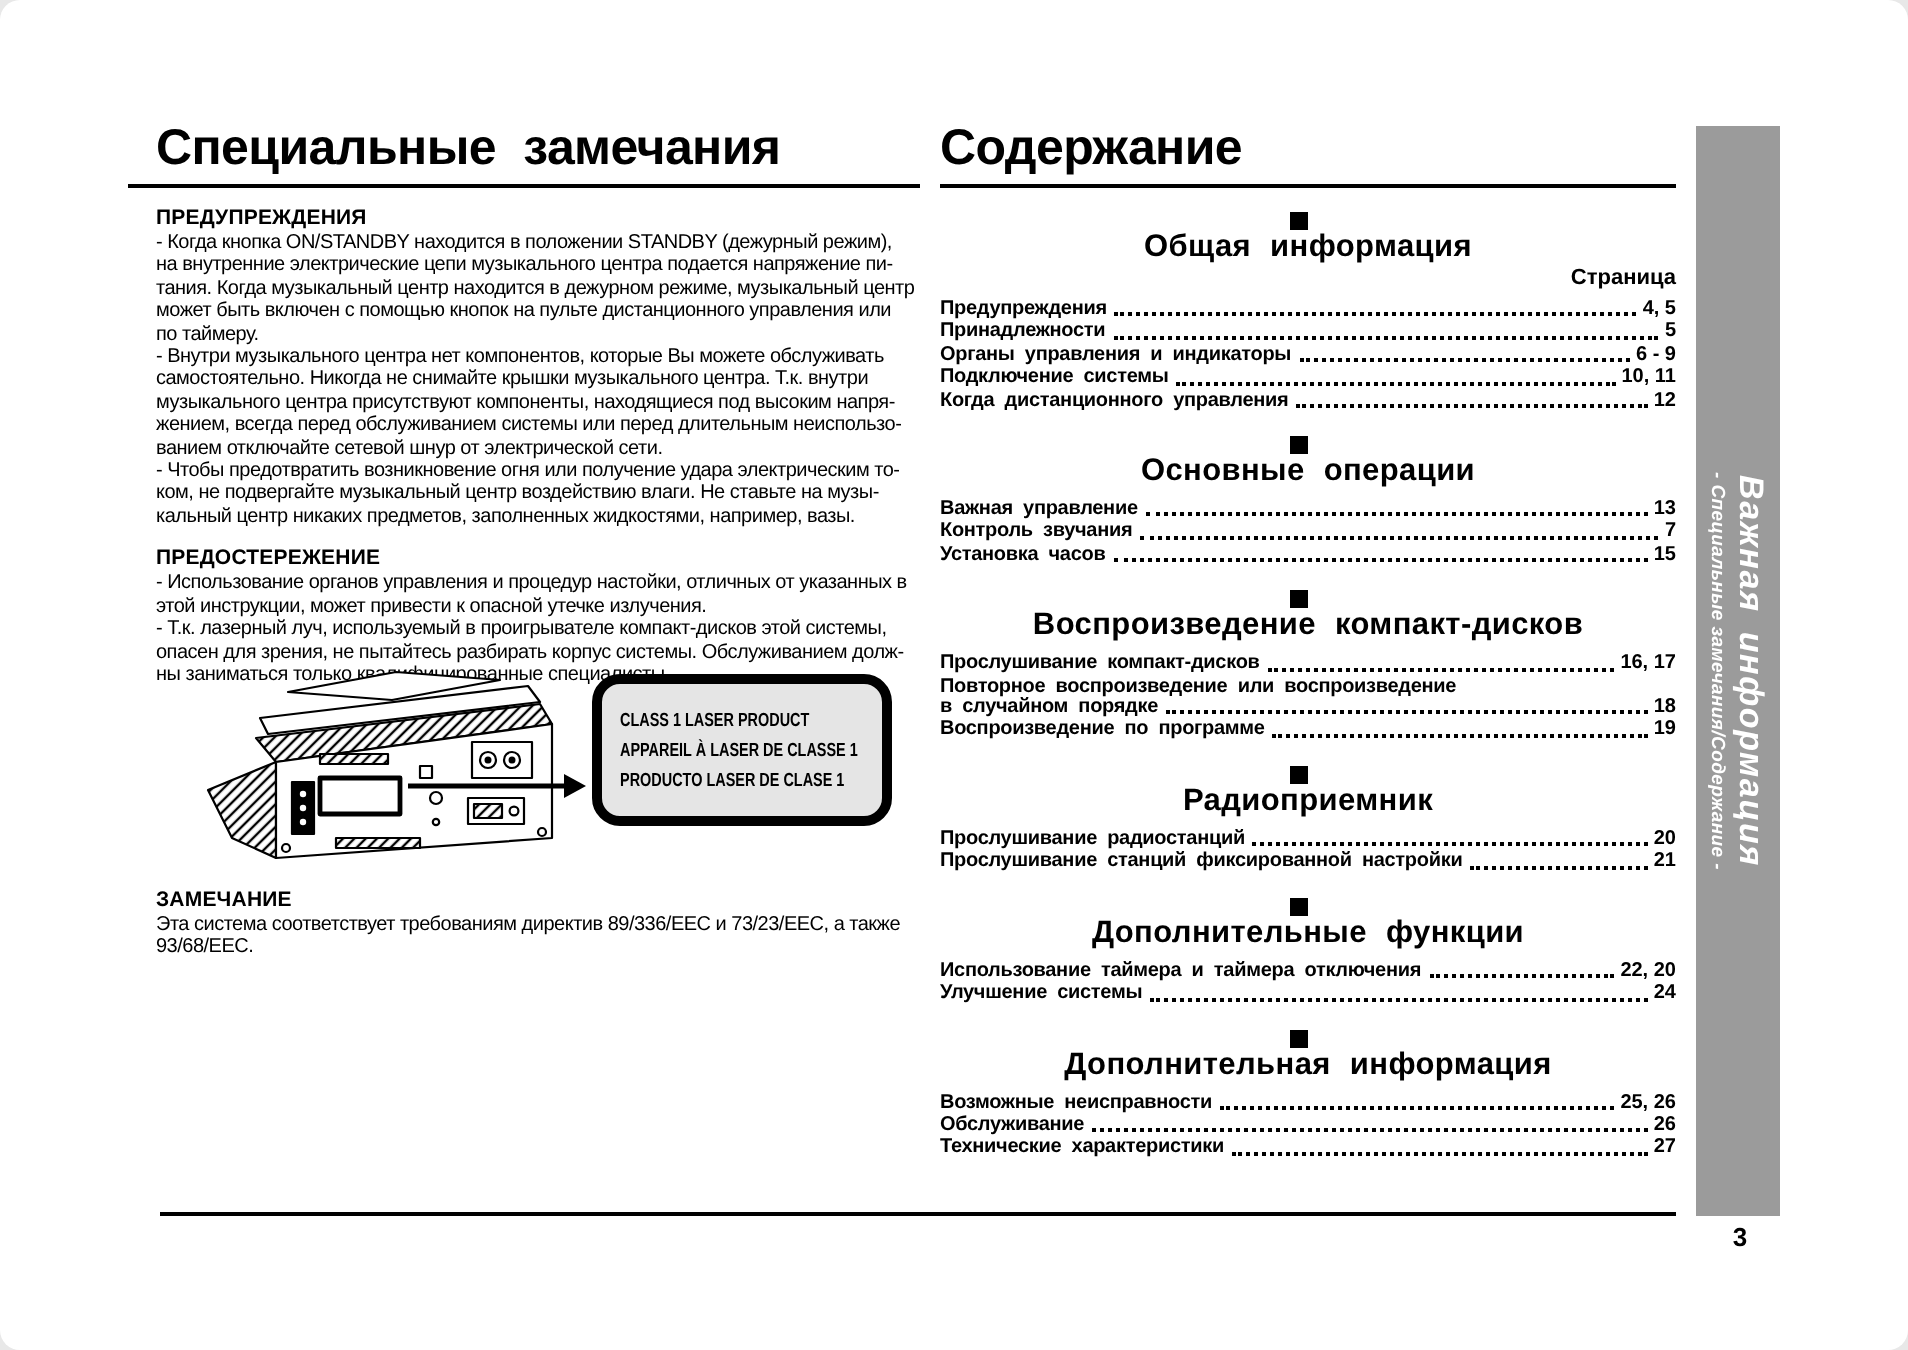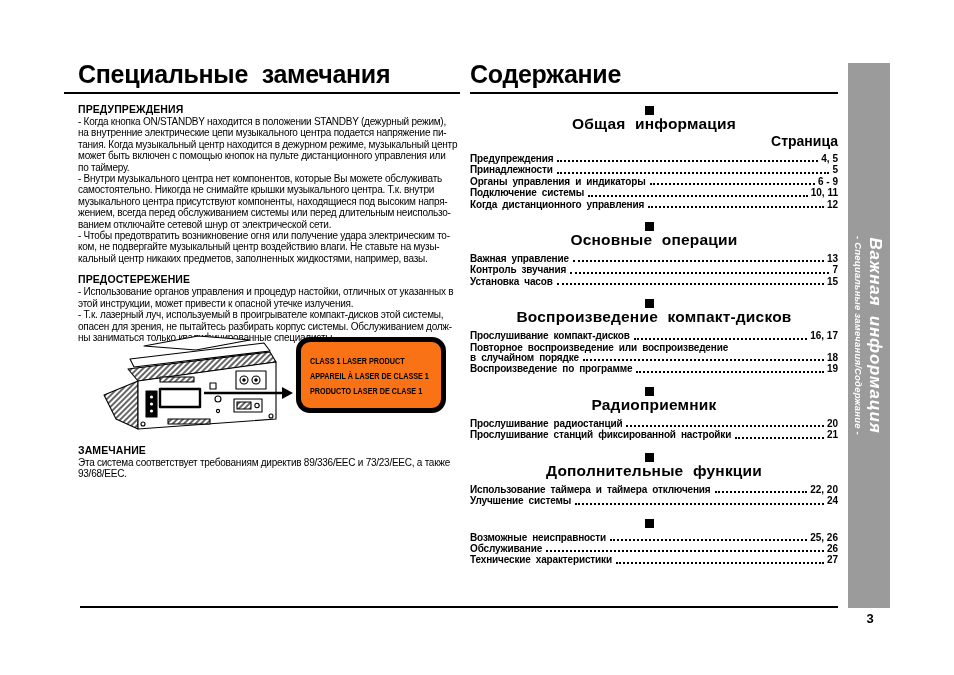--- a/index.html
+++ b/index.html
@@ -1,47 +1,47 @@
 <!DOCTYPE html>
 <html><head>
 <meta charset="utf-8">
 <style>
   html,body{margin:0;padding:0;background:#e8e8e8;}
   #page{
     position:relative;width:954px;height:675px;background:#ffffff;
-    font-family:"Liberation Sans",sans-serif;color:#000;overflow:hidden;
+    font-family:"Liberation Sans",sans-serif;color:#000;overflow:hidden;border-radius:10px;
   }
   
   .col{position:absolute;top:60px;}
   #left-col{left:64px;width:396px;}
   #toc-col{left:470px;width:368px;}
   .col-title{
     font-size:25px;font-weight:bold;letter-spacing:-0.3px;word-spacing:7px;
     padding:0 0 3px 14px;border-bottom:2px solid #000;white-space:nowrap;
   }
   #toc-col .col-title{padding-left:0;}
   .indent{padding-left:14px;}
   .l-h{font-size:10.5px;font-weight:bold;margin-top:9px;margin-bottom:1px;letter-spacing:0.1px;}
   .l-body{font-size:10px;line-height:11.4px;white-space:pre;letter-spacing:-0.25px;}
   
   #fig-svg{position:absolute;left:98px;top:333px;}
   #laser-box{
     position:absolute;left:296px;top:337px;width:150px;height:76px;
-    border:5px solid #000;border-radius:14px;box-sizing:border-box;background:#f97316;
+    border:5px solid #000;border-radius:14px;box-sizing:border-box;background:#e5e5e5;
   }
   #laser-text{
     margin:11px 0 0 9px;width:178px;transform:scaleX(0.76);transform-origin:left top;
     font-size:9.5px;font-weight:bold;line-height:15px;white-space:nowrap;
   }
   #note-block{position:absolute;left:78px;top:432px;width:392px;}
   
   .toc-sec{display:flex;align-items:center;margin:12px 0 5px 0;flex-direction:column;}
   .sq{width:9px;height:9px;background:#000;margin-right:9px;flex:0 0 auto;}
   .toc-h{font-size:15.5px;font-weight:bold;word-spacing:5px;letter-spacing:0.2px;white-space:nowrap;}
-  .page-word{margin-left:auto;font-size:14px;font-weight:bold;align-self:flex-end;}
+  .page-word{margin-left:auto;font-size:11px;font-weight:bold;align-self:flex-end;}
   .toc-row{display:flex;align-items:flex-end;line-height:10.4px;margin-bottom:1px;}
   .toc-label{font-weight:bold;font-size:10px;letter-spacing:-0.15px;word-spacing:2.5px;white-space:nowrap;}
   .dots{flex:1;border-bottom:2px dotted #000;margin:0 3px 2px 4px;min-width:8px;}
   .toc-page{font-weight:bold;font-size:10px;white-space:nowrap;}
   
   #sidebar{position:absolute;left:848px;top:63px;width:42px;height:545px;background:#9b9b9b;}
   #sidebar-rot{
     position:absolute;left:0;top:0;width:545px;height:42px;
     transform:rotate(90deg) translateY(-42px);transform-origin:top left;
     display:flex;flex-direction:column;align-items:center;justify-content:center;
@@ -239,20 +239,21 @@
         <span class="toc-page">22, 20</span>
     </div>
     <div class="toc-row">
       <span class="toc-label">Улучшение системы</span>
         <span class="dots"></span>
         <span class="toc-page">24</span>
     </div>
 
     <div class="toc-sec">
       <span class="sq"></span>
+      <span class="toc-h">Дополнительная информация</span>
     </div>
     <div class="toc-row">
       <span class="toc-label">Возможные неисправности</span>
         <span class="dots"></span>
         <span class="toc-page">25, 26</span>
     </div>
     <div class="toc-row">
       <span class="toc-label">Обслуживание</span>
         <span class="dots"></span>
         <span class="toc-page">26</span>

